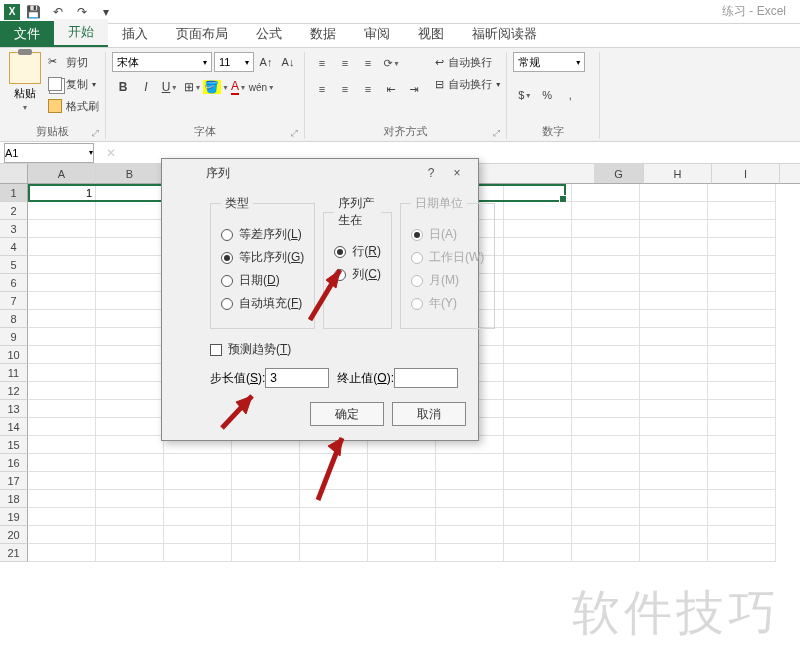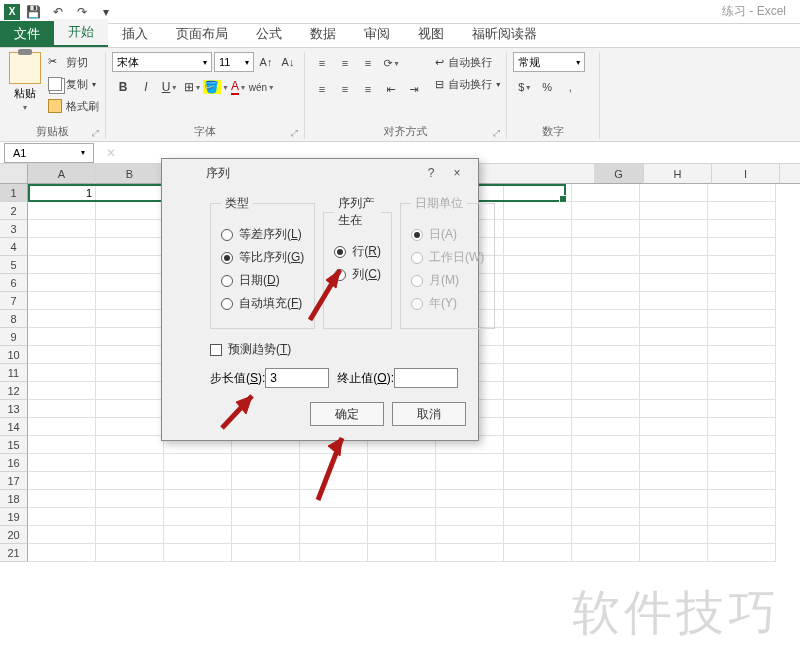--- a/index.html
+++ b/index.html
@@ -43,27 +43,27 @@
 .font-row2 { display: flex; gap: 1px; align-items: center; }
 .fbtn { width: 22px; height: 22px; display: flex; align-items: center; justify-content: center; font-size: 12px; color: #444; border: 1px solid transparent; }
 .dd-arrow::after { content: "▾"; font-size: 8px; margin-left: 2px; color: #666; }
 
 .align-controls { display: flex; flex-direction: column; gap: 4px; }
 .align-row { display: flex; gap: 1px; align-items: center; }
 .abtn { width: 22px; height: 22px; display: flex; align-items: center; justify-content: center; font-size: 11px; color: #444; }
 .align-side { display: flex; flex-direction: column; gap: 2px; margin-left: 6px; }
 .align-side .aitem { display: flex; align-items: center; gap: 4px; font-size: 11px; color: #444; height: 20px; white-space: nowrap; }
 
-.number-controls { display: flex; flex-direction: column; gap: 4px; width: 80px;}
+.number-controls { display: flex; flex-direction: column; gap: 12px; width: 80px;}
 .num-format { width: 72px; height: 20px; border: 1px solid #ababab; background: #fff; font-size: 11px; display: flex; align-items: center; justify-content: space-between; padding: 0 4px; }
 .num-row2 { display: flex; gap: 1px; }
 
 
 .formula-bar-row { height: 22px; border-bottom: 1px solid #d4d4d4; display: flex; align-items: center; }
-.name-box { width: 90px; height: 20px; border: 1px solid #ababab; margin: 0 4px; display: flex; align-items: center; justify-content: space-between; padding: 0 8px; font-size: 11px; background: #fff; }
+.name-box { width: 90px; height: 20px; border: 1px solid #ababab; margin: 0 4px; display: flex; align-items: center; justify-content: space-between; padding: 0 0; font-size: 11px; background: #fff; }
 .fx-controls { display: flex; align-items: center; gap: 4px; margin-left: 8px; color: #888; }
 
 
 .grid-area { position: relative; }
 .grid-corner { position: absolute; left: 0; top: 0; width: 28px; height: 20px; background: #e6e6e6; border-right: 1px solid #ababab; border-bottom: 1px solid #ababab; }
 .col-headers { position: absolute; left: 28px; top: 0; height: 20px; display: flex; }
 .col-h { height: 20px; border-right: 1px solid #d4d4d4; border-bottom: 1px solid #ababab; background: #f3f3f3; display: flex; align-items: center; justify-content: center; font-size: 11px; color: #444; }
 .col-h.sel { background: #d8d8d8; }
 .row-headers { position: absolute; left: 0; top: 20px; width: 28px; }
 .row-h { width: 28px; height: 18px; border-bottom: 1px solid #d4d4d4; border-right: 1px solid #ababab; background: #f3f3f3; display: flex; align-items: center; justify-content: center; font-size: 11px; color: #444; }

